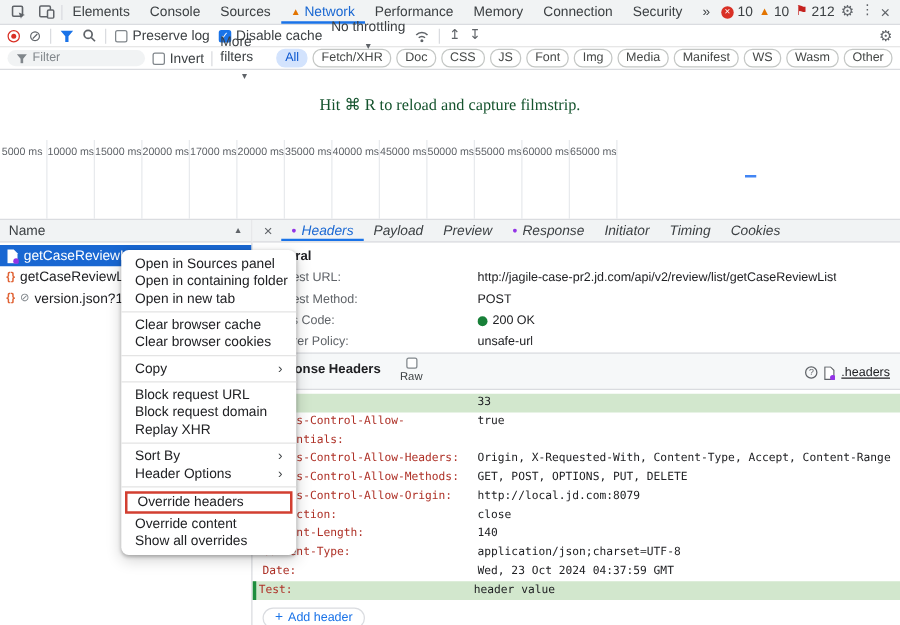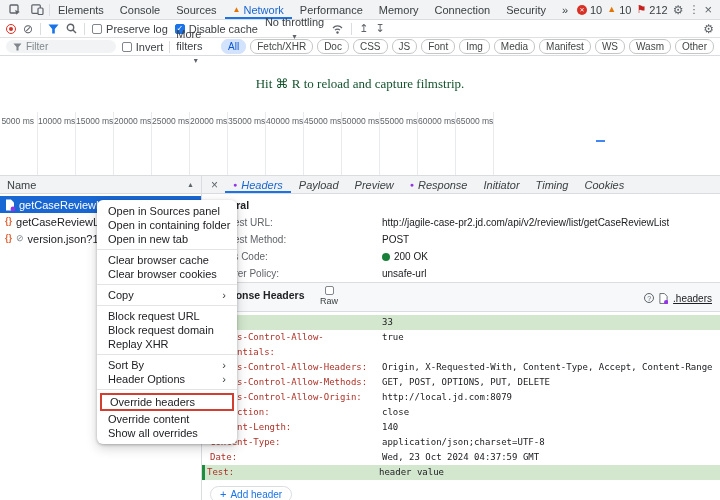--- a/index.html
+++ b/index.html
@@ -11,21 +11,21 @@
   }
   .vdiv { width:1px; height:12px; background:#dadce0; flex:none; }
 
   
   .tabbar { height:20px; background:#f1f3f4; border-bottom:1px solid #dadce0;
             display:flex; align-items:center; padding:0 4px; }
   .icon-btn { display:flex; align-items:center; justify-content:center; padding:0 5px; color:#5f6368; }
   .tab { height:100%; display:flex; align-items:center; gap:3px; padding:0 8px; color:#3c4043; white-space:nowrap; }
   .tab.selected { color:#1967d2; box-shadow:inset 0 -2px 0 #1a73e8; }
   .warn-glyph { color:#e37400; font-size:8px; line-height:1; }
-  .tabbar-right { margin-left:auto; display:flex; align-items:center; gap:5px; padding-right:4px; }
+  .tabbar-right { margin-left:auto; display:flex; gap:5px; padding-right:4px; }
   .badge { display:flex; align-items:center; gap:3px; color:#3c4043; }
   .err-circle { width:10px; height:10px; border-radius:50%; background:#d93025; color:#fff;
                 font-size:6px; display:flex; align-items:center; justify-content:center; line-height:1; }
   .flag-glyph { color:#c5221f; font-size:11px; line-height:1; }
   .gear-glyph { font-size:12px; color:#5f6368; line-height:1; }
   .kebab-glyph { font-size:11px; color:#5f6368; line-height:1; }
   .close-glyph { font-size:13px; color:#5f6368; line-height:1; }
 
   
   .toolbar { height:18px; background:#fff; border-bottom:1px solid #e0e0e0;
@@ -267,21 +267,21 @@
 
 <div class="msg-area">
   <span>Hit ⌘ R to reload and capture filmstrip.</span>
 </div>
 
 <div class="timeline">
   <span class="tl-cell">5000 ms</span>
   <span class="tl-cell">10000 ms</span>
   <span class="tl-cell">15000 ms</span>
   <span class="tl-cell">20000 ms</span>
-  <span class="tl-cell">25000 ms</span>
+  <span class="tl-cell">17000 ms</span>
   <span class="tl-cell">20000 ms</span>
   <span class="tl-cell">35000 ms</span>
   <span class="tl-cell">40000 ms</span>
   <span class="tl-cell">45000 ms</span>
   <span class="tl-cell">50000 ms</span>
   <span class="tl-cell">55000 ms</span>
   <span class="tl-cell">60000 ms</span>
   <span class="tl-cell">65000 ms</span>
   <span class="tl-dash"></span>
 </div>

